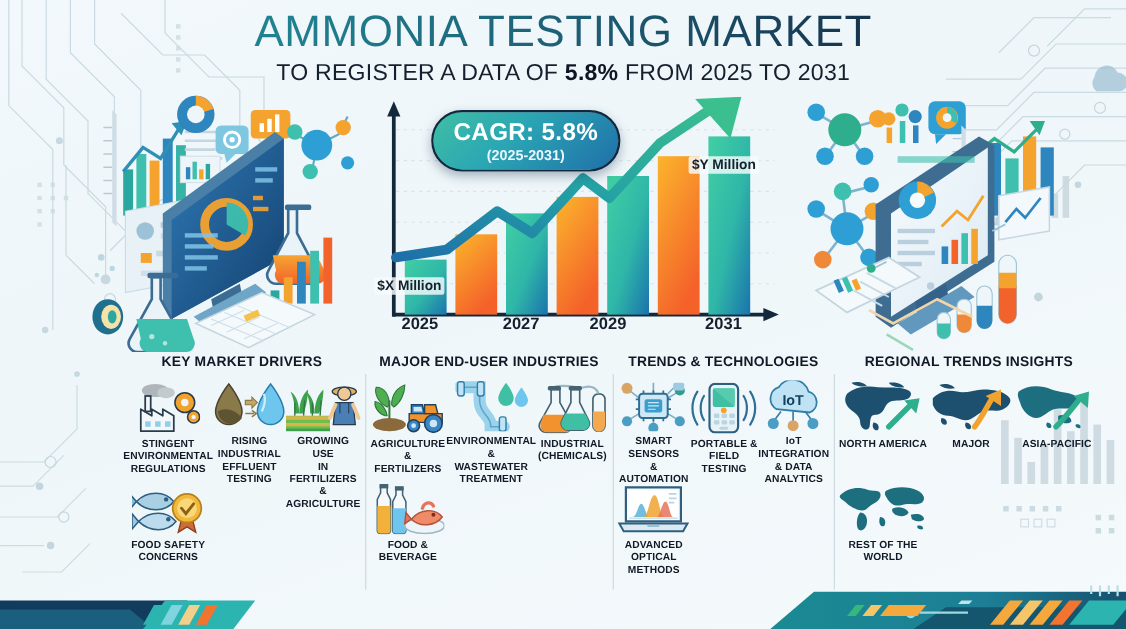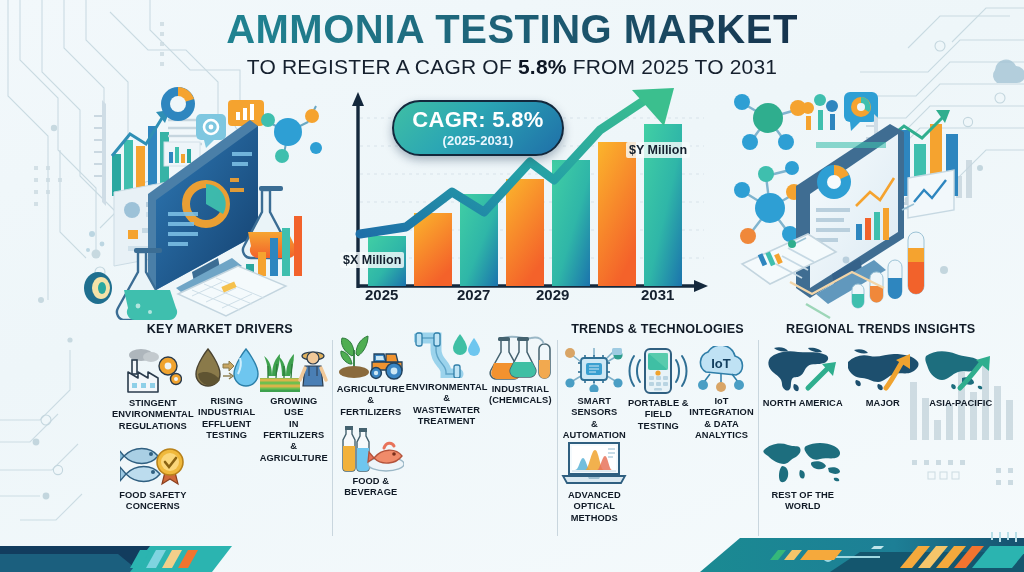--- a/index.html
+++ b/index.html
@@ -11,21 +11,21 @@
   #stage { position:relative; width:1024px; height:572px; overflow:hidden;
            background:linear-gradient(160deg,#f2f8fb 0%,#eef6f9 40%,#f5fafc 100%); }
 
   
   .circuit { position:absolute; top:0; left:0; width:1024px; height:572px;
              pointer-events:none; }
 
   
   .title-wrap { position:absolute; top:8px; left:0; width:1024px; text-align:center; z-index:6; }
   .title {
-    font-size:40px; font-weight:bold; letter-spacing:.5px;
+    font-size:40px; font-weight:normal; letter-spacing:.5px;
     background:linear-gradient(90deg,#1b8f9c 0%,#20808f 26%,#1d5d74 52%,#16334d 78%,#121f33 100%);
     -webkit-background-clip:text; background-clip:text; color:transparent;
     line-height:1.05; white-space:nowrap;
   }
   .subtitle { margin-top:5px; font-size:21px; color:#15202e; letter-spacing:.2px; white-space:nowrap; }
   .subtitle b { font-weight:bold; color:#0d1624; }
 
   
   .chart-area { position:absolute; left:332px; top:88px; width:390px; height:230px; z-index:5; }
   .badge {
@@ -177,21 +177,21 @@
         <circle cx="58" cy="470" r="4.6"></circle>
     </g>
     <g fill="#c3d6de">
         <circle cx="36" cy="442" r="3.4"></circle>
         <circle cx="46" cy="496" r="3.4"></circle>
       </g>
   </svg>
 
   <div class="title-wrap">
     <div class="title">AMMONIA TESTING MARKET</div>
-    <div class="subtitle"><span>TO REGISTER A CAGR OF </span><b>5.8%</b><span> FROM 2025 TO 2031</span></div>
+    <div class="subtitle"><span>TO REGISTER A DATA OF </span><b>5.8%</b><span> FROM 2025 TO 2031</span></div>
   </div>
 
   <svg style="position:absolute;left:72px;top:82px;width:256px;height:238px;z-index:4" viewBox="0 0 256 238">
     <defs>
       <linearGradient id="scr1" x1="0" y1="0" x2="1" y2="1">
         <stop offset="0" stop-color="#2e79b5"></stop>
           <stop offset="1" stop-color="#14406e"></stop>
         </linearGradient>
       <linearGradient id="flk1" x1="0" y1="0" x2="0" y2="1">
         <stop offset="0" stop-color="#f6a531"></stop>
@@ -674,20 +674,21 @@
                 <path d="M45,22 l4,5 l7,-9" stroke="#8a6312" stroke-width="2.6" fill="none" stroke-linecap="round"></path>
               </g>
             </svg>
           </div>
           <div class="lbl">FOOD SAFETY<br>CONCERNS</div>
         </div>
       </div>
     </div>
 
     <div class="col">
+      <div class="col-title">MAJOR END-USER INDUSTRIES</div>
       <div class="grid2">
         <div class="cell">
           <div class="ico">
             <svg width="70" height="46" viewBox="0 0 70 46">
               <g fill="#4fae52" stroke="#2d7a3c" stroke-width="1">
                 <path d="M16,22 C8,18 4,10 6,4 C14,4 18,12 18,20 Z"></path>
                 <path d="M20,20 C20,10 26,4 32,2 C32,10 28,18 22,22 Z"></path>
                 <path d="M14,30 C8,28 4,22 5,17 C11,18 15,24 16,30 Z"></path>
               </g>
               <path d="M18,36 L18,16" stroke="#2d7a3c" stroke-width="1.8"></path>

